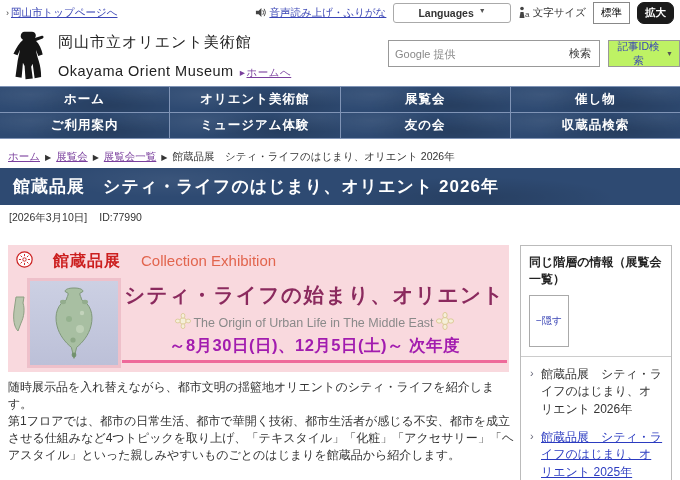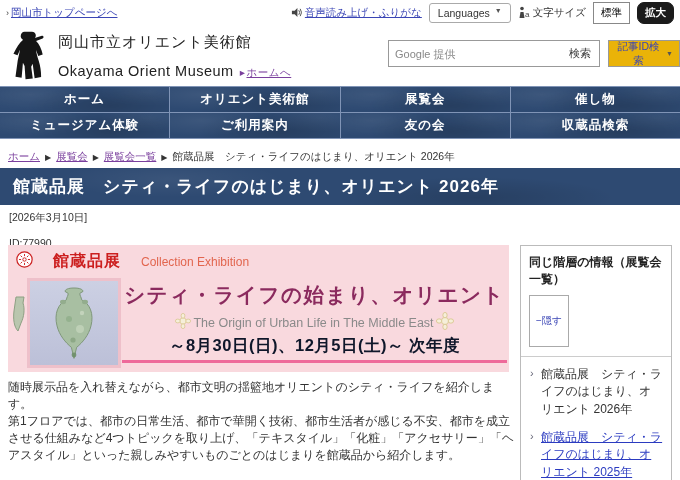--- a/index.html
+++ b/index.html
@@ -9,42 +9,42 @@
     font-family:"Liberation Sans","DejaVu Sans",sans-serif; color:#333;
   }
   
   .topbar { position:absolute; top:0; left:0; width:680px; height:25px;
     display:flex; align-items:center; padding:0 6px; font-size:10.5px; }
   .topbar .left { display:flex; align-items:center; gap:2px; }
   .topbar .right { margin-left:auto; display:flex; align-items:center; gap:7px; }
   .crumb-arrow { color:#444; font-size:9px; }
   a.plain-link { color:#3a45b5; text-decoration:underline; cursor:pointer; }
   .util-btn { border:1px solid #aaa; background:#fff; border-radius:3px;
-    font-size:10.5px; padding:3px 8px; color:#333; display:inline-flex; gap:5px; cursor:pointer; }
+    font-size:10.5px; padding:3px 24px; color:#333; display:inline-flex; gap:5px; cursor:pointer;font-weight:bold; }
   .util-btn .dd { font-size:7px; color:#555; }
   .toggle-btn { border:1px solid #888; background:#fff; font-size:10.5px; padding:3px 7px; cursor:pointer; }
   .toggle-btn.dark { background:#1b1b1b; color:#fff; border-color:#1b1b1b; font-weight:bold;border-radius:7px; }
   .speaker { display:inline-block; margin-right:3px; vertical-align:-2px; }
 
   
   .siteheader { position:absolute; top:25px; left:0; width:680px; height:61px; }
   .logo { position:absolute; left:12px; top:5px; width:38px; height:52px; }
   .site-title { position:absolute; left:58px; top:8px; }
   .site-title .ja { font-size:15px; color:#222; letter-spacing:1px; }
   .site-title .en { font-size:14.5px; color:#222; margin-top:11px; letter-spacing:.5px; }
   .home-link { font-size:10.5px; color:#7a3f9d; text-decoration:underline; margin-left:6px; cursor:pointer; }
   .home-link::before { content:"▸"; color:#7a3f9d; margin-right:1px; text-decoration:none; display:inline-block; }
   .searchwrap { position:absolute; left:388px; top:15px; width:212px; height:27px;
     border:1px solid #999; display:flex; align-items:center; background:#fff; }
   .searchwrap input { flex:1; border:none; outline:none; font-size:11px; padding:0 6px;
     font-family:"Liberation Sans","DejaVu Sans",sans-serif; color:#333; min-width:0; }
   .searchwrap input::placeholder { color:#888; }
   .search-go { font-size:11px; color:#333; padding:0 8px; border-left:none; background:#fff; border:none; cursor:pointer; }
   .article-btn { position:absolute; left:608px; top:15px; height:27px; border:1px solid #999;
-    background:#eab308; color:#3a45b5; font-size:10.5px; padding:0 6px; display:flex; align-items:center; gap:4px; cursor:pointer; }
+    background:#bef264; color:#3a45b5; font-size:10.5px; padding:0 6px; display:flex; align-items:center; gap:4px; cursor:pointer; }
   .article-btn .dd { font-size:7px; color:#555; }
 
   
   .nav { position:absolute; top:86px; left:0; width:680px; }
   .nav-row { display:grid; grid-template-columns:repeat(4,1fr); gap:1px; background:#8094b6;
     border-top:1px solid #8094b6; }
   .nav-row:last-child { border-bottom:1px solid #8094b6; }
   .nav-cell { height:25px; line-height:25px; text-align:center; color:#fff; font-weight:bold;
     font-size:12.5px; letter-spacing:1px; cursor:pointer;
     background:
@@ -60,36 +60,36 @@
   .breadcrumb .sep { font-size:8px; color:#333; }
 
   
   .pagetitle { position:absolute; top:168px; left:0; width:680px; height:37px;
     color:#fff; font-weight:bold; font-size:17px; letter-spacing:1px;
     display:flex; align-items:center; padding:0 13px;
     background:
       radial-gradient(ellipse 160px 26px at 25% 30%, rgba(255,255,255,.06), transparent 70%),
       radial-gradient(ellipse 200px 30px at 70% 80%, rgba(0,0,0,.15), transparent 70%),
       #2e4a72; }
-  .meta { position:absolute; top:211px; left:9px; font-size:10.5px; color:#333; display:flex; gap:12px;flex-direction:column; }
+  .meta { position:absolute; top:211px; left:9px; font-size:10.5px; color:#333; display:flex; gap:12px; }
 
   
   .banner { position:absolute; top:245px; left:8px; width:501px; height:127px; background:#f9d9de; }
   .banner-label { position:absolute; top:6px; left:8px; display:flex; align-items:baseline; gap:20px; }
   .banner-label .rosette { align-self:center; }
   .banner-label .ja { font-size:16px; font-weight:bold; color:#cc1f1f; letter-spacing:1px; }
-  .banner-label .en { font-size:12px; color:#e2654e; }
+  .banner-label .en { font-size:15px; color:#e2654e; }
   .photo { position:absolute; left:19px; top:33px; width:94px; height:90px;
     border:3px solid #eec0ca; background:linear-gradient(180deg,#ccd0e3,#bcc0d8); }
   .photo svg { display:block; margin:4px auto 0; }
   .fragment { position:absolute; left:4px; top:50px; }
   .banner-right { position:absolute; left:114px; right:2px; top:36px; text-align:center; }
   .banner-title { font-size:20.5px; font-weight:bold; color:#8b2a5e; letter-spacing:1.5px; white-space:nowrap; }
   .banner-sub { margin-top:3px; font-size:12.5px; color:#8a8a8a; display:flex; align-items:center; justify-content:center; gap:2px; }
-  .banner-dates { margin-top:2px; font-size:16.5px; font-weight:bold; color:#0f172a; letter-spacing:.5px; }
+  .banner-dates { margin-top:2px; font-size:16.5px; font-weight:bold; color:#a21caf; letter-spacing:.5px; }
   .banner-underline { margin-top:3px; height:3px; background:#ee6a9a; }
 
   .bodytext { position:absolute; top:379px; left:8px; width:506px; font-size:12px; line-height:17px; color:#333; }
 
   
   .sidebar { position:absolute; top:245px; left:520px; width:152px; height:260px;
     border:1px solid #bbb; border-bottom:none; background:#fff; padding:8px 8px 0; }
   .sidebar-title { font-size:12px; font-weight:bold; color:#222; line-height:1.45; }
   .hide-btn { margin-top:6px; display:inline-block; border:1px solid #aaa; background:#fff;
     color:#3a45b5; font-size:10px; padding:18px 6px; cursor:pointer; }
@@ -158,22 +158,22 @@
 </div>
 
 <div class="nav">
   <div class="nav-row">
     <div class="nav-cell">ホーム</div>
     <div class="nav-cell">オリエント美術館</div>
     <div class="nav-cell">展覧会</div>
     <div class="nav-cell">催し物</div>
   </div>
   <div class="nav-row">
+    <div class="nav-cell">ご利用案内</div>
     <div class="nav-cell">ミュージアム体験</div>
-    <div class="nav-cell">ご利用案内</div>
     <div class="nav-cell">友の会</div>
     <div class="nav-cell">収蔵品検索</div>
   </div>
 </div>
 
 <div class="breadcrumb">
   <a>ホーム</a>
   <span class="sep">▶</span>
   <a>展覧会</a>
   <span class="sep">▶</span>

